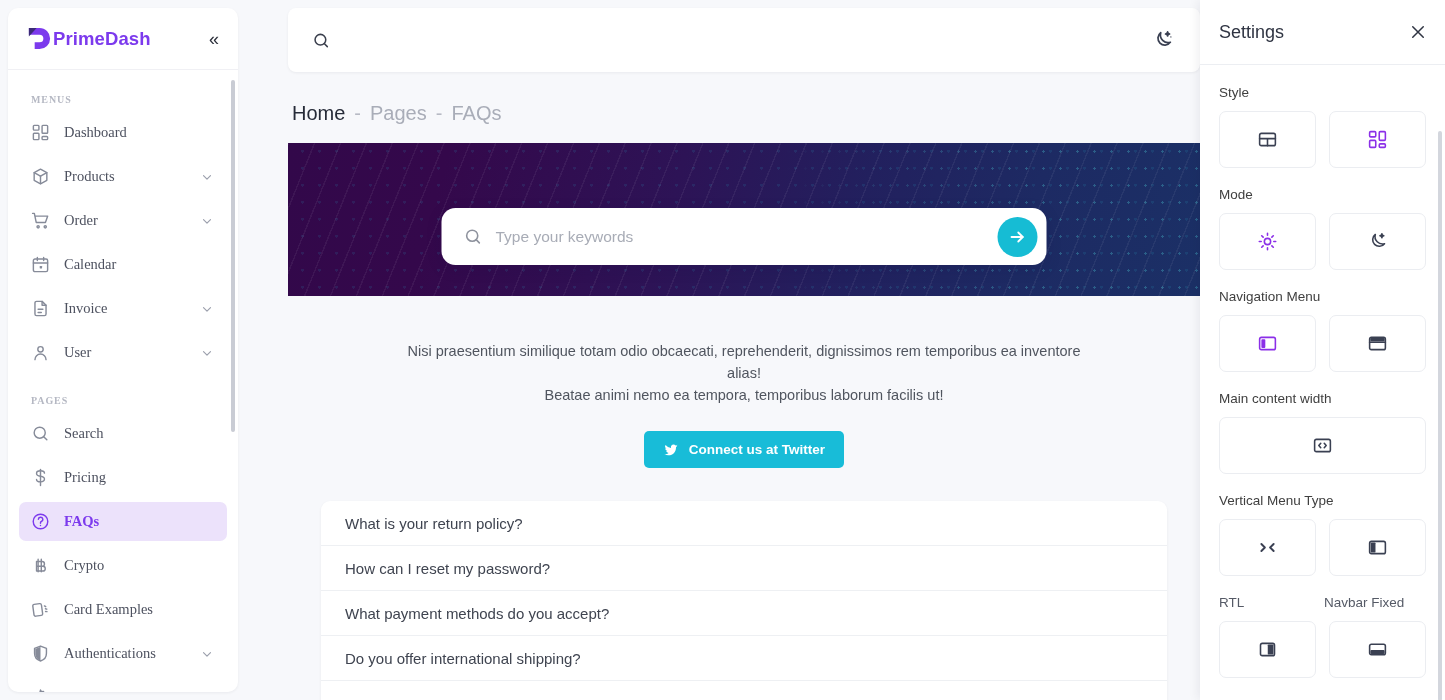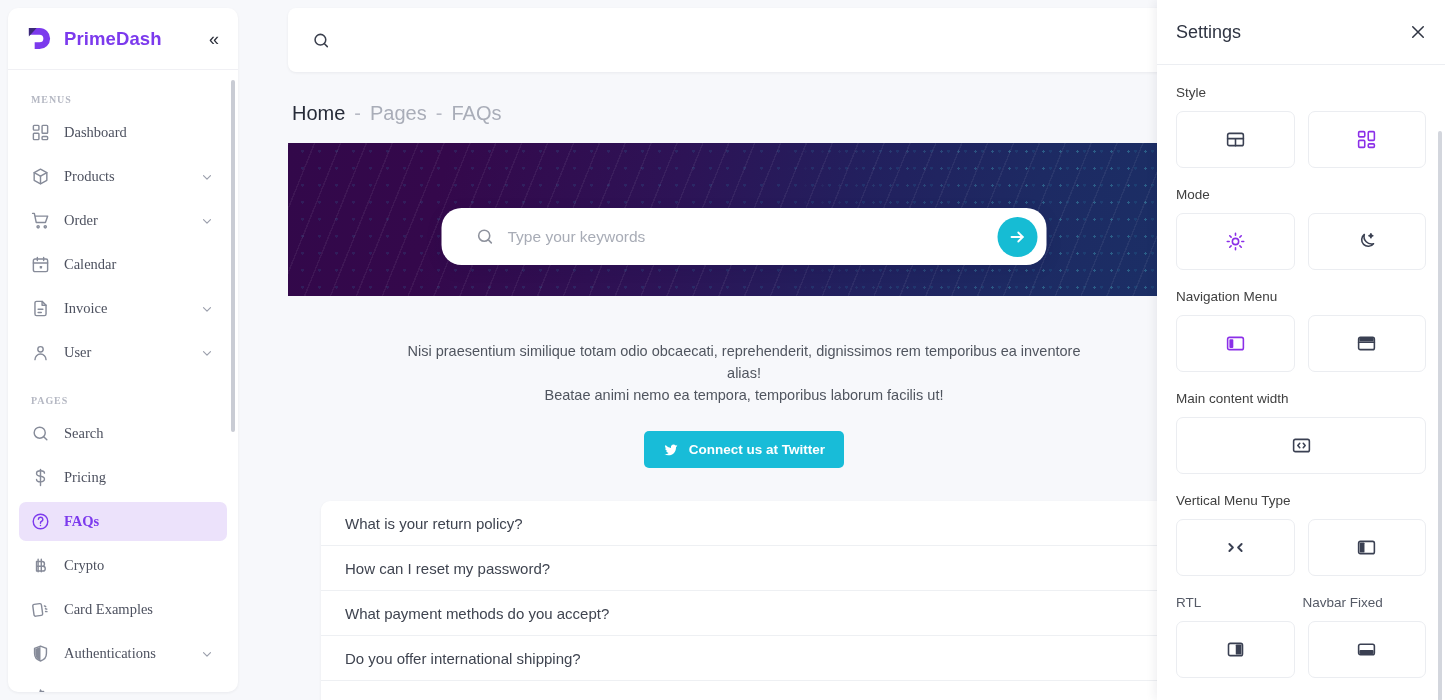--- a/index.html
+++ b/index.html
@@ -15,21 +15,21 @@
   .sidebar {
     position: absolute; left: 8px; top: 8px;
     width: 230px; height: 684px;
     background: #ffffff;
     border-radius: 10px;
     box-shadow: 0 1px 3px rgba(20,20,40,.06);
     overflow: hidden;
   }
   .sb-brand {
     height: 62px; display: flex; align-items: center;
-    padding: 0 16px 0 18px; gap: 11px;
+    padding: 0 16px 0 18px; 
     border-bottom: 1px solid #f0f0f4;
   }
   .sb-logo { width: 27px; height: 27px; flex: 0 0 27px; }
   .sb-title {
     font-size: 18.5px; font-weight: 700; color: #7c3aed;
     letter-spacing: .1px; flex: 1;
   }
   .sb-collapse {
     color: #2b2f3a; font-size: 18px; line-height: 1;
     cursor: pointer; padding: 2px 3px;
@@ -114,23 +114,23 @@
             mask-image: linear-gradient(90deg, transparent 0%, #000 55%);
   }
   .hero-title {
     position: absolute; left: 0; right: 0; top: 64px;
     text-align: center; color: #fff;
     font-size: 25px; font-weight: 700; letter-spacing: .2px;
   }
   .hero-search {
     position: absolute; left: 50%; transform: translateX(-50%);
     top: 120px; width: 605px; height: 57px;
-    background: #fff; border-radius: 20px;
+    background: #fff; border-radius: 14px;
     box-shadow: 0 4px 16px rgba(24,16,60,.13);
-    display: flex; align-items: center; padding: 0 9px 0 34px; gap: 13px;
+    display: flex; align-items: center; padding: 0 9px 0 22px; gap: 13px;
     z-index: 5;
   }
   .hero-search .ico { width: 19px; height: 19px; color: #8f939e; flex: 0 0 19px; }
   .hero-search input {
     flex: 1; border: 0; outline: 0; background: transparent;
     font-size: 15.5px; color: #3a3f4d; font-family: inherit;
   }
   .hero-search input::placeholder { color: #a8acb6; }
   .hero-go {
     width: 40px; height: 40px; border-radius: 50%;
@@ -165,21 +165,21 @@
   }
   .faq-row {
     height: 45px; display: flex; align-items: center;
     padding: 0 24px; font-size: 15px; color: #3f4450;
     border-bottom: 1px solid #eef0f3; cursor: pointer;
   }
 
   
   .settings {
     position: absolute; right: 0; top: 0;
-    width: 288px; height: 700px; background: #fff;
+    width: 245px; height: 700px; background: #fff;
     box-shadow: -2px 0 10px rgba(20,20,40,.07);
     overflow: hidden;
   }
   .set-head {
     height: 65px; display: flex; align-items: center;
     padding: 0 18px 0 19px; border-bottom: 1px solid #eceef2;
   }
   .set-head h2 { font-size: 18px; font-weight: 400; color: #2f3442; flex: 1; }
   .set-close { width: 18px; height: 18px; color: #2f3442; cursor: pointer; }
   .set-body { padding: 20px 19px 0 19px; position: relative; }

